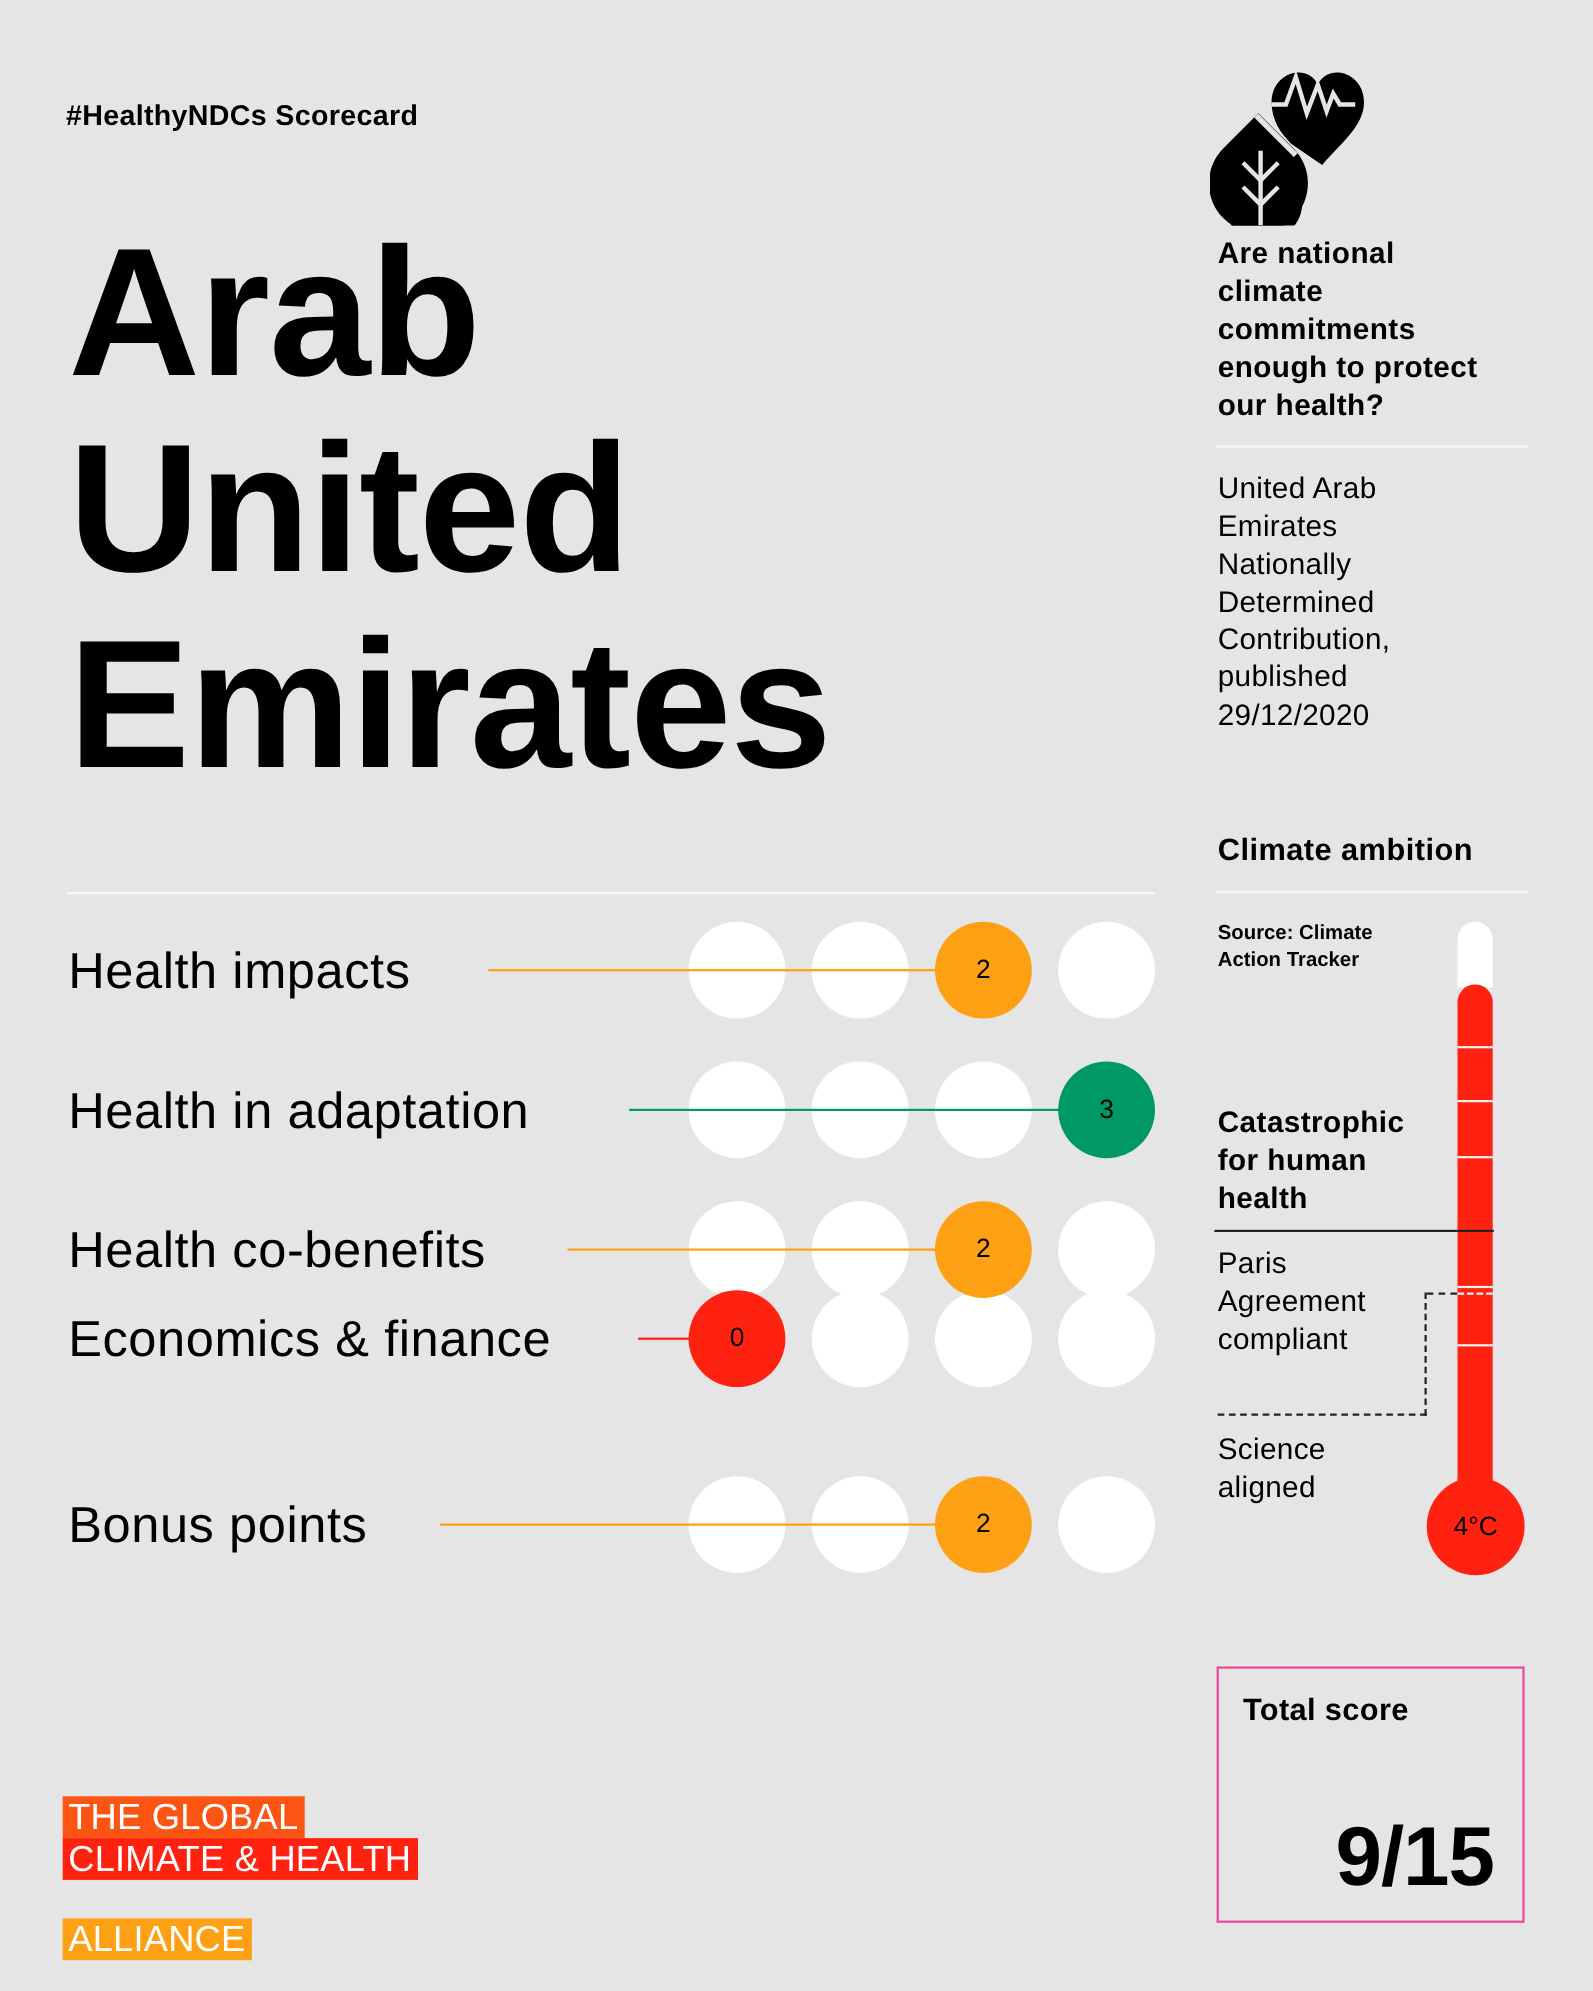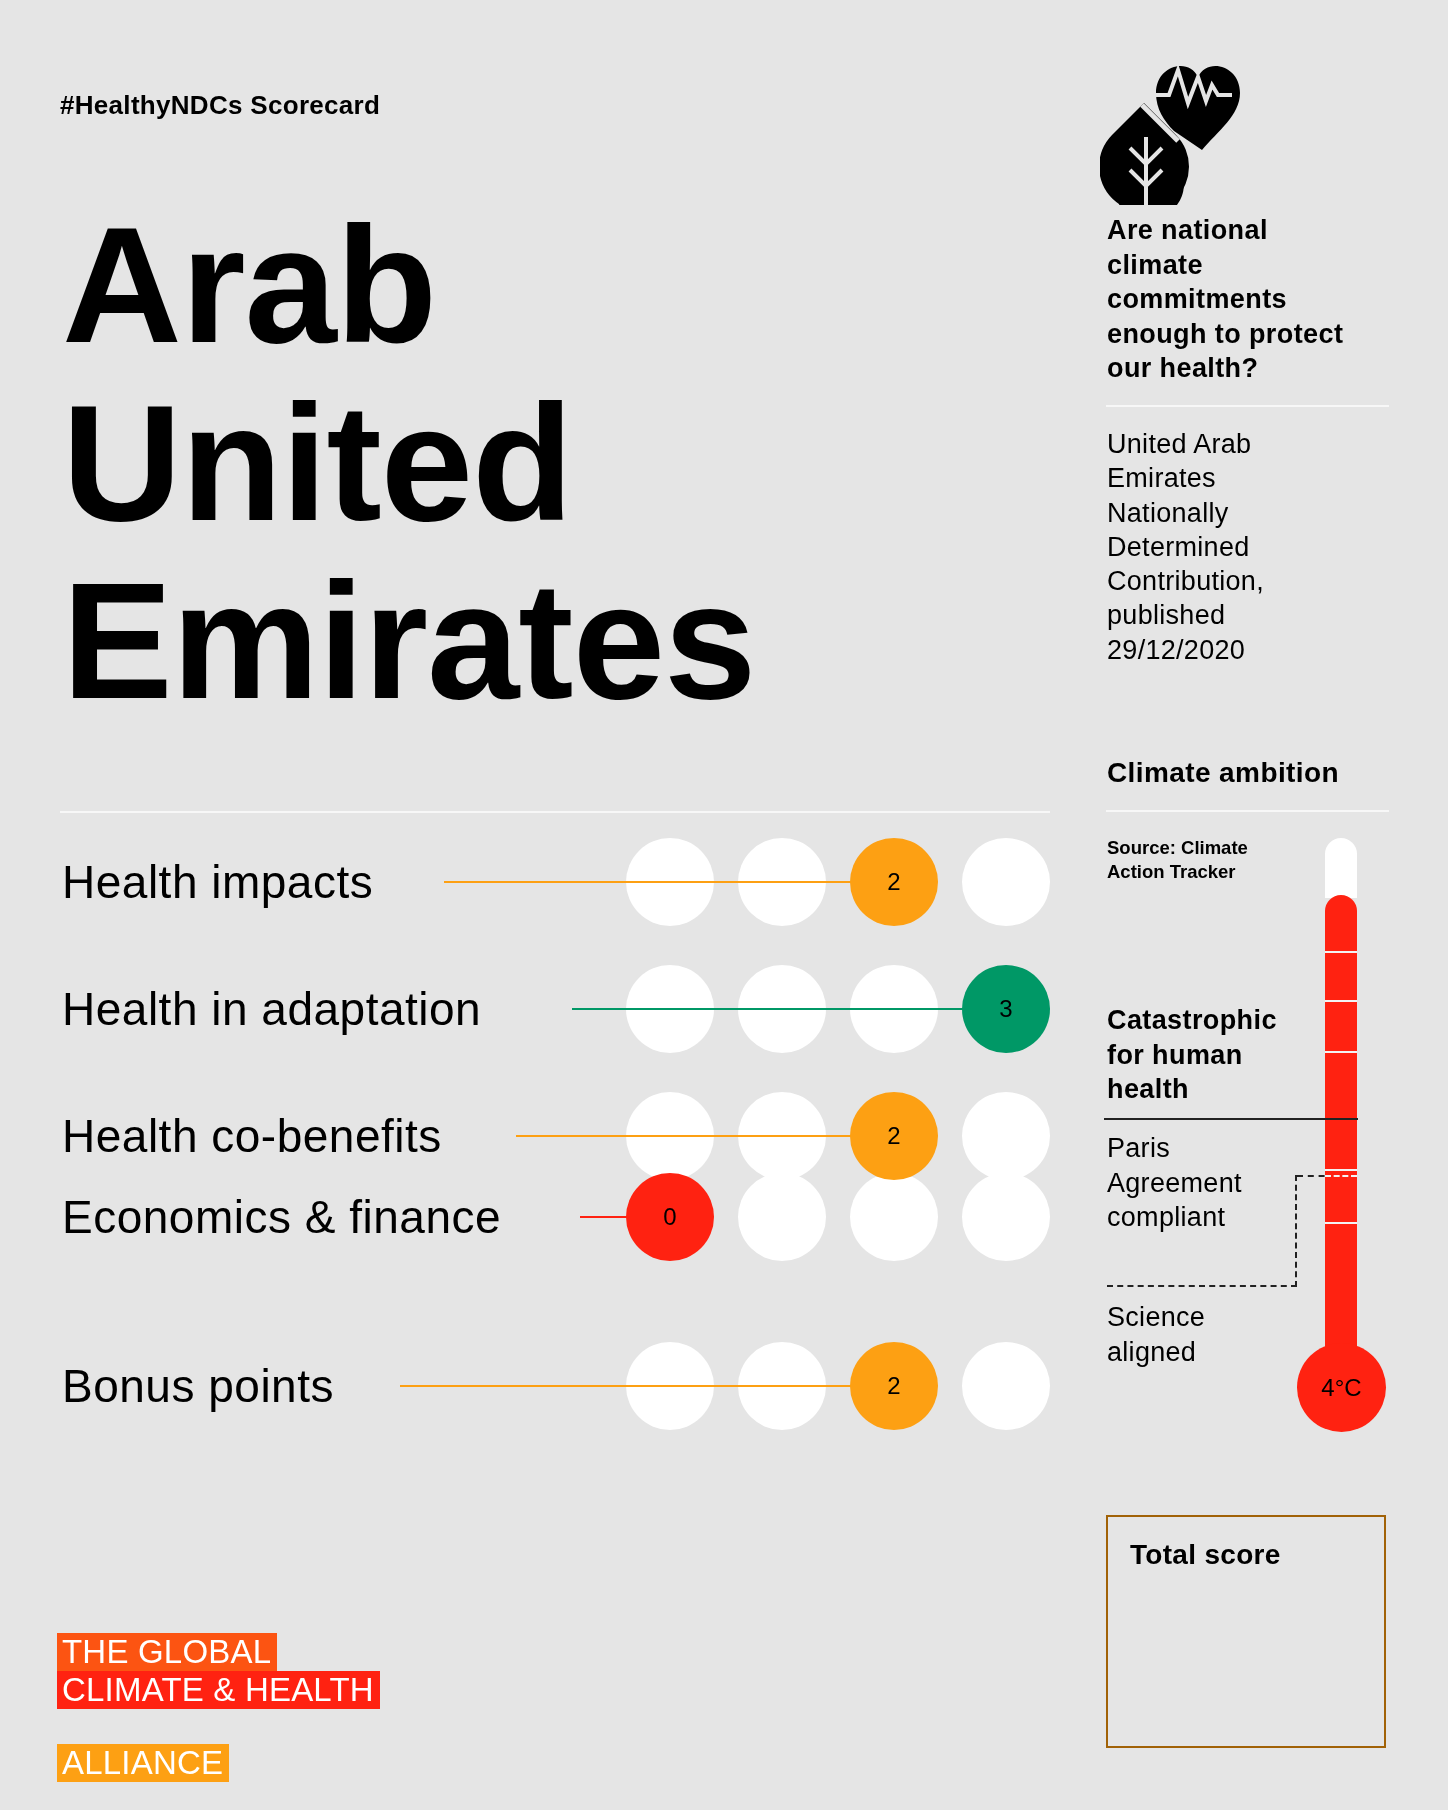--- a/index.html
+++ b/index.html
@@ -37,21 +37,21 @@
     .dash-box-ext { left: 1297px; top: 1175px; width: 60px; height: 0; border-top: 2px dashed #222; }
     .science { left: 1107px; top: 1300px; width: 200px; font-size: 27px; line-height: 34.5px; letter-spacing: 0.3px; }
 
     
     .thermo-tube-white { left: 1325px; top: 838px; width: 32px; height: 60px; background: #fff; border-radius: 16px 16px 0 0; }
     .thermo-tube-red { left: 1325px; top: 895px; width: 32px; height: 460px; background: #ff2211; border-radius: 16px 16px 0 0; }
     .thermo-seg { position: absolute; left: 1325px; width: 32px; height: 2px; background: #f3f3f3; }
     .thermo-bulb { left: 1297px; top: 1343px; width: 89px; height: 89px; border-radius: 50%; background: #ff2211; display: flex; align-items: center; justify-content: center; font-size: 24px; }
 
     
-    .total-box { left: 1106px; top: 1515px; width: 280px; height: 233px; border: 2px solid #a16207; }
+    .total-box { left: 1106px; top: 1515px; width: 280px; height: 233px; border: 2px solid #ec4899; }
     .total-label { position: absolute; left: 22px; top: 22px; font-size: 28px; font-weight: bold; letter-spacing: 0.3px; }
     .total-value { position: absolute; right: 26px; bottom: 14px; font-size: 76px; font-weight: bold; letter-spacing: -1px; }
 
     
     .logo { left: 57px; top: 1633px; }
     .logo-line { display: block; color: #fff; font-size: 33px; line-height: 38px; padding: 0 6px 0 5px; letter-spacing: 0.2px; width: max-content; }
     .logo-line.l1 { background: #fc5412; }
     .logo-line.l2 { background: #ff2211; }
     .logo-line.l3 { background: #fda013; margin-top: 35px; }
   </style>
@@ -195,19 +195,20 @@
 <div class="thermo-seg" style="top:1169px"></div>
 <div class="thermo-seg" style="top:1222px"></div>
 <div class="abs" style="left:1325px;top:1118px;width:32px;height:2px;background:#222;"></div>
 <div class="abs" style="left:1325px;top:1175px;width:32px;height:0;border-top:2px dashed #f3f3f3;"></div>
 <div class="abs thermo-bulb">
   <span>4°C</span>
 </div>
 
 <div class="abs total-box">
   <div class="total-label">Total score</div>
+  <div class="total-value">9/15</div>
 </div>
 
 <div class="abs logo">
   <span class="logo-line l1">THE GLOBAL</span>
   <span class="logo-line l2">CLIMATE &amp; HEALTH</span>
   <span class="logo-line l3">ALLIANCE</span>
 </div>
 
 </body></html>

